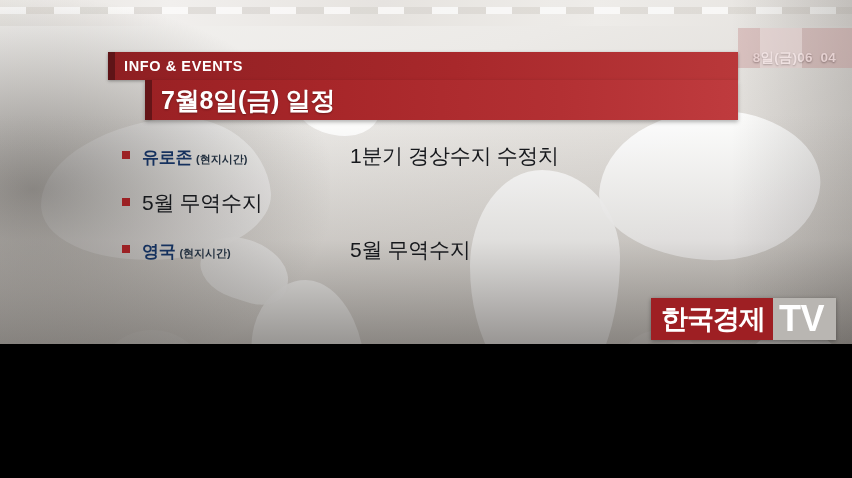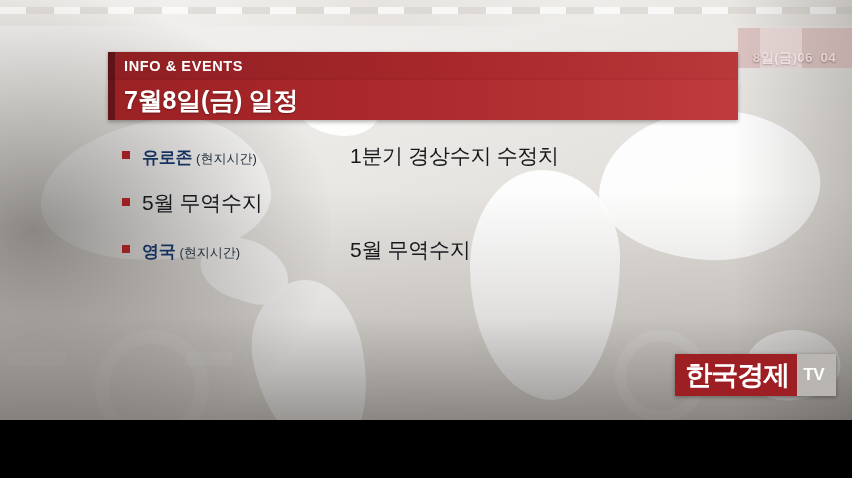--- a/index.html
+++ b/index.html
@@ -6,21 +6,21 @@
     margin: 0;
     padding: 0;
     background: #000;
   }
   body {
     font-family: "Liberation Sans", sans-serif;
   }
   #screen {
     position: relative;
     width: 852px;
-    height: 420px;
+    height: 344px;
     overflow: hidden;
     background: linear-gradient(160deg, #f3f2f0 0%, #eceae7 35%, #e2dfdb 60%, #d7d3ce 100%);
   }
   
   .bg-layer {
     position: absolute;
     inset: 0;
     overflow: hidden;
   }
   .bg-top-strip {
@@ -147,20 +147,21 @@
     letter-spacing: .6px;
     padding-left: 9px;
   }
   .panel-title-row {
     position: relative;
     height: 40px;
     background: linear-gradient(90deg, #9a2124 0%, #a72629 30%, #b33033 70%, #bf3b3e 100%);
     display: flex;
     align-items: center;
     box-shadow: 0 2px 4px rgba(0,0,0,.30);
+    margin-left: 37px;
   }
   .panel-title-row .accent {
     width: 7px;
     height: 40px;
     background: #641518;
     flex: 0 0 auto;
   }
   .panel-title {
     color: #ffffff;
     font-size: 25px;
@@ -203,56 +204,56 @@
     white-space: nowrap;
   }
   .region-name {
     color: #15315e;
     font-size: 17px;
     font-weight: bold;
     letter-spacing: -.3px;
   }
   .region-note {
     color: #23303f;
-    font-size: 13px;
-    font-weight: normal;
+    font-size: 11px;
+    font-weight: bold;
     margin-left: 4px;
   }
   .event-desc {
     color: #16181c;
     font-size: 21px;
     font-weight: normal;
     letter-spacing: -.3px;
     white-space: nowrap;
   }
 
   
   .logo {
     position: absolute;
     right: 16px;
-    bottom: 24px;
+    bottom: 4px;
     display: flex;
     align-items: stretch;
     height: 42px;
     box-shadow: 0 1px 4px rgba(0,0,0,.35);
   }
   .logo-red {
     background: #9e1f23;
     color: #ffffff;
     font-size: 27px;
     font-weight: bold;
     letter-spacing: -1px;
     padding: 0 8px 0 10px;
     display: flex;
     align-items: center;
   }
   .logo-grey {
     background: #b9b6b2;
     color: #ffffff;
-    font-size: 17px;
+    font-size: 36px;
     font-weight: bold;
     letter-spacing: -.5px;
     padding: 0 12px 0 6px;
     display: flex;
     align-items: center;
   }
 </style>
 </head>
 <body>
 

